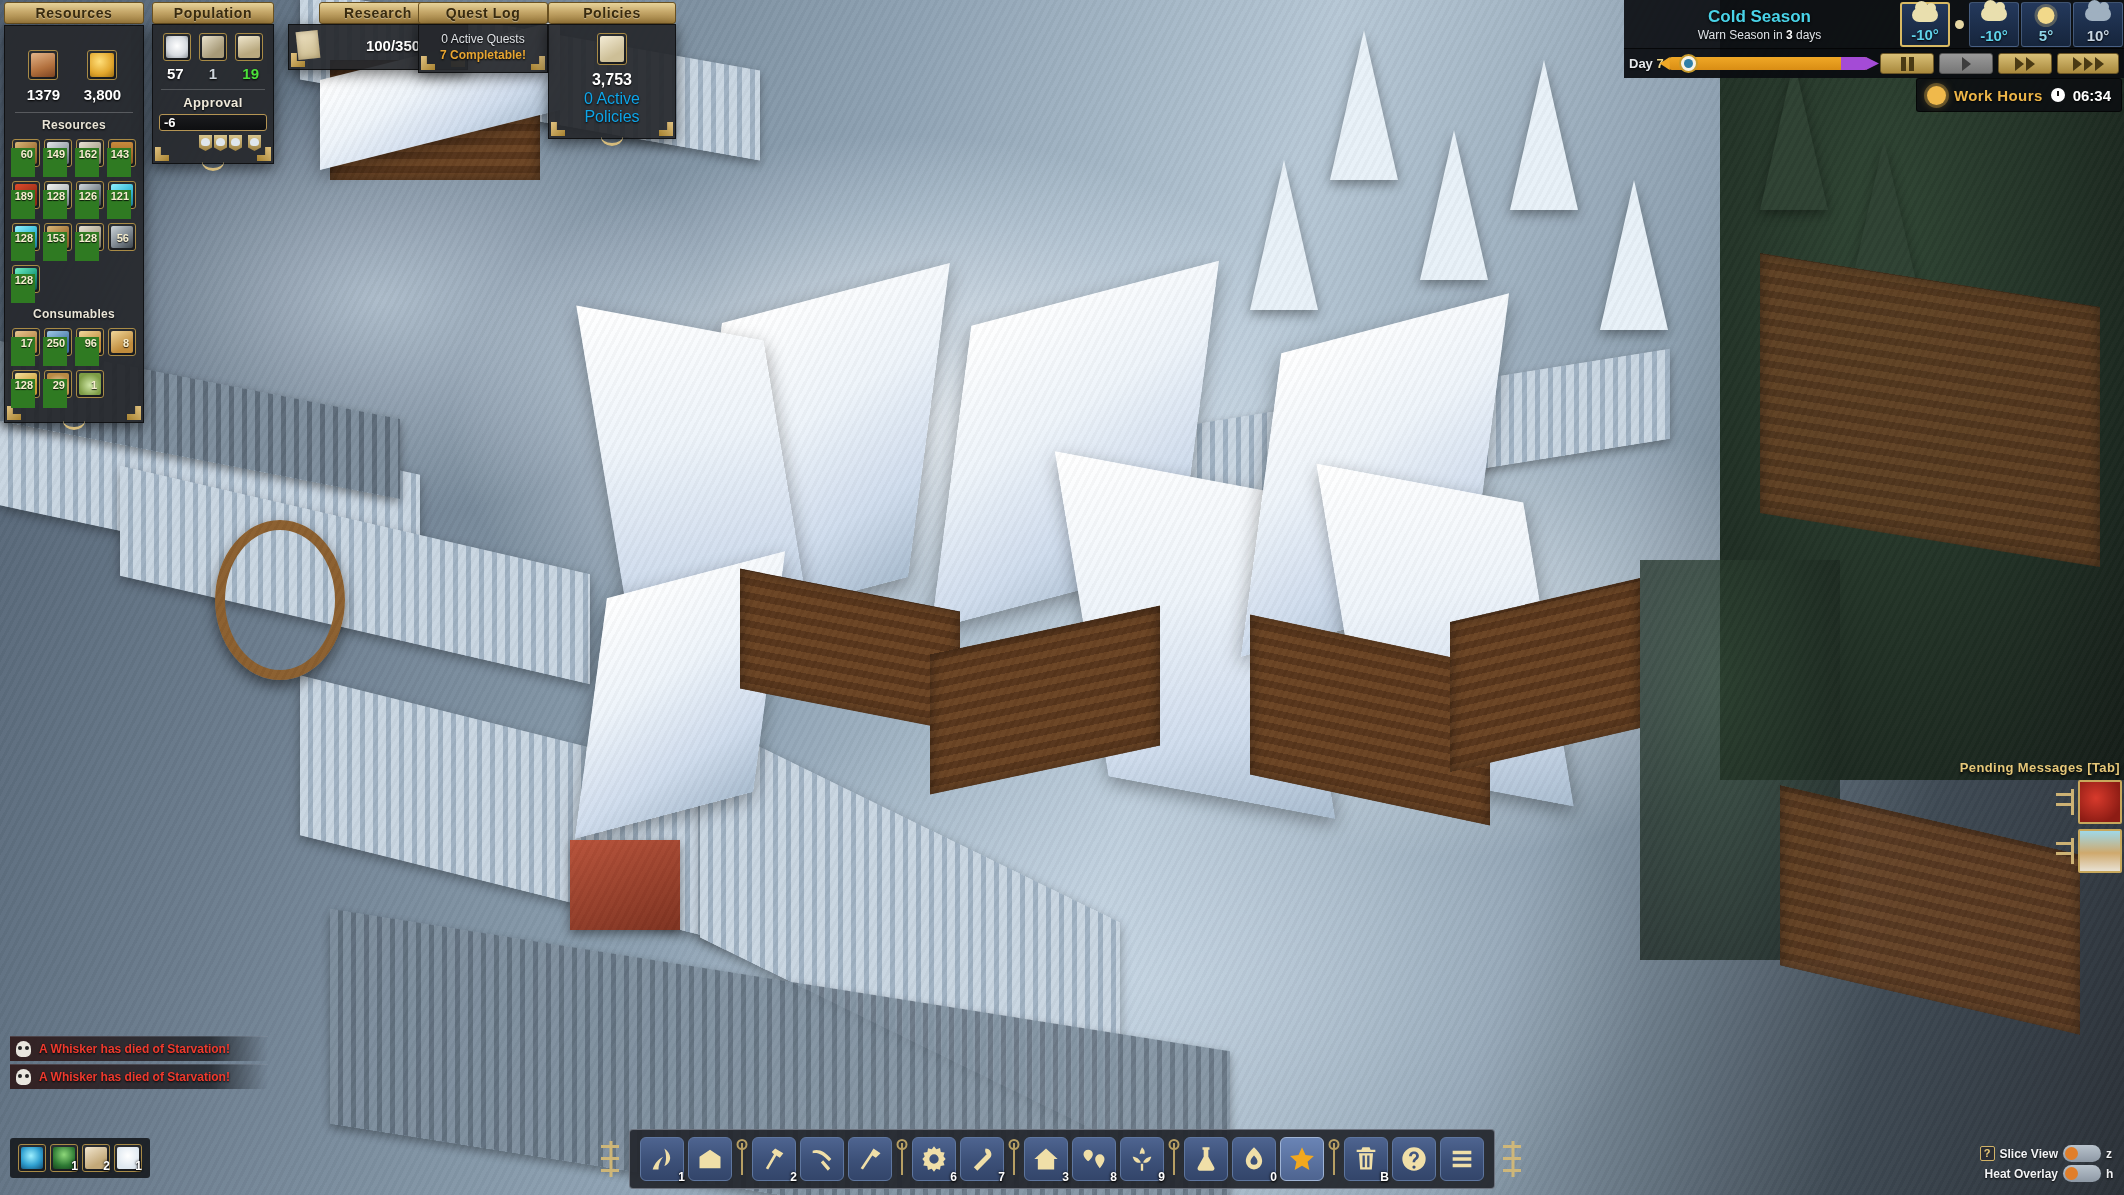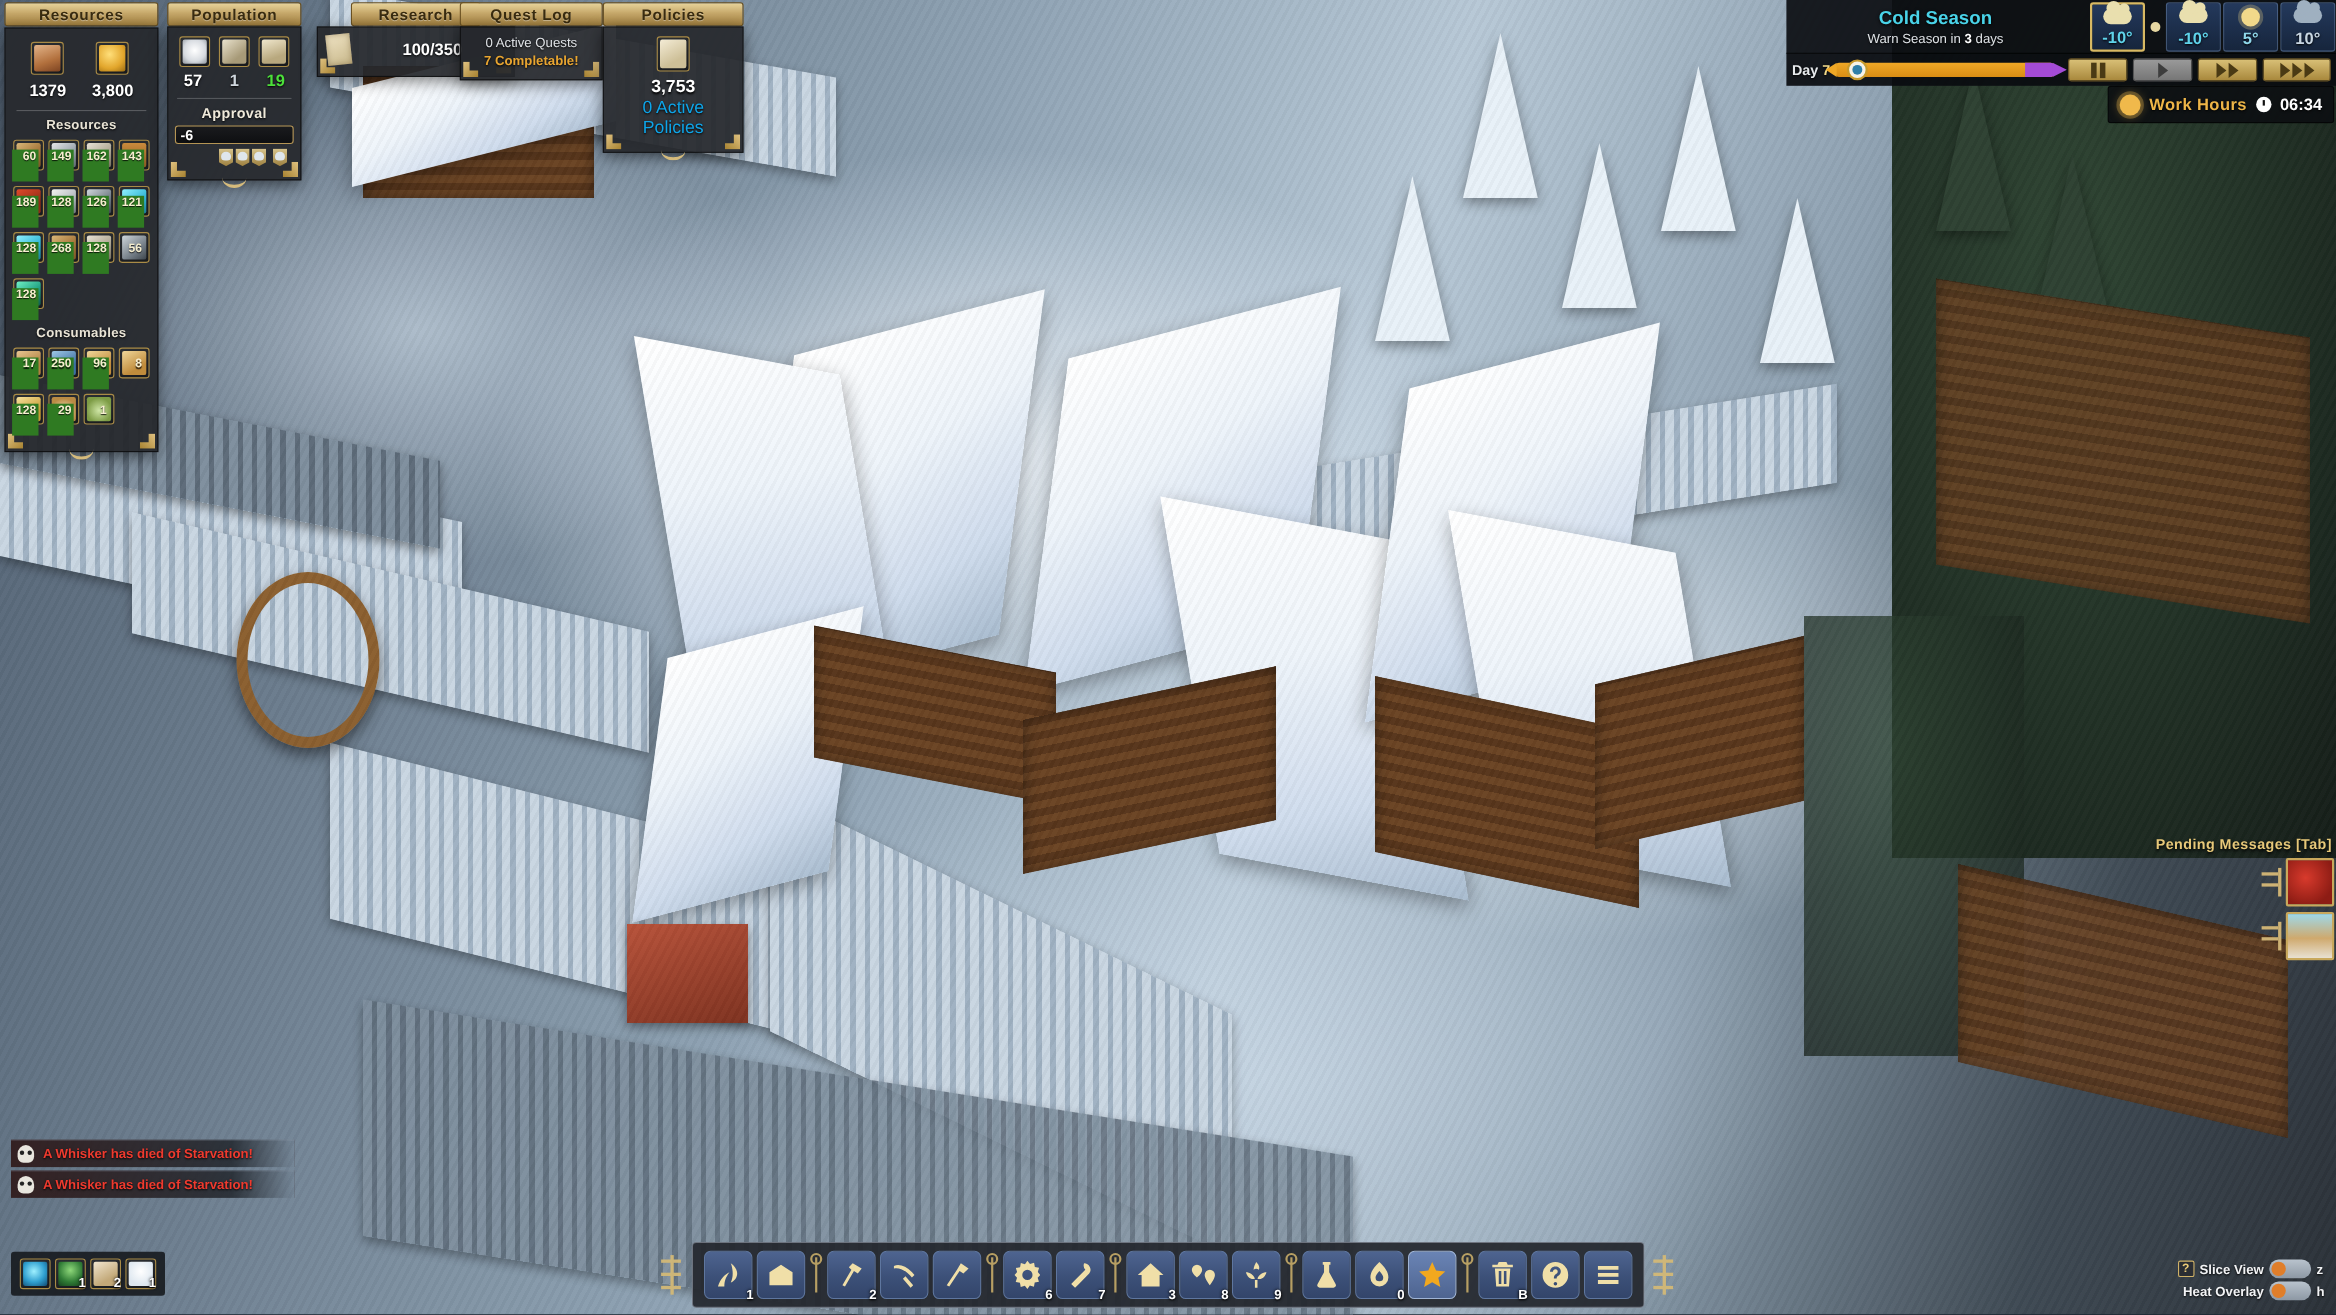--- a/index.html
+++ b/index.html
@@ -128,21 +128,21 @@
     font-family: "Liberation Sans", sans-serif;
     text-shadow: 0 1px 1px rgba(0,0,0,.8);
     z-index: 3;
   }
   .qty.nobg { background: transparent; }
 
   
   #resources-panel {
     position:absolute; left:4px; top:2px; width:140px;
   }
-  #resources-panel .body { padding: 6px 8px 16px; margin-top:1px; position:relative; }
+  #resources-panel .body { padding: 18px 8px 16px; margin-top:1px; position:relative; }
   .top-res { display:flex; justify-content:space-around; padding: 6px 2px 0; }
   .top-res .cell { text-align:center; }
   .top-res .slot { width:30px; height:30px; margin: 0 auto; }
   .top-res .num { margin-top: 6px; color:#fff; font-size:15px; font-weight:bold;
                   text-shadow: 0 1px 2px #000; }
   .sect-divider { height:1px; background: rgba(255,255,255,.22); margin: 9px 2px 5px; }
   .sect-label { text-align:center; color:#e9e4d6; font-size:12px; font-weight:bold;
                 letter-spacing:.3px; text-shadow:0 1px 2px #000; margin-bottom:7px; }
   .grid4 { display:grid; grid-template-columns: repeat(4, 28px); gap: 6px 4px; justify-content:center; }
   .grid4 .cellwrap { position:relative; margin-bottom:8px; }
@@ -540,21 +540,21 @@
 
         <div class="cellwrap">
             <div class="slot">
               <div class="gfx g-ingot"></div>
               <div class="qty">128</div>
             </div>
           </div>
         <div class="cellwrap">
             <div class="slot">
               <div class="gfx g-log"></div>
-              <div class="qty">268</div>
+              <div class="qty">153</div>
             </div>
           </div>
         <div class="cellwrap">
             <div class="slot">
               <div class="gfx g-stone"></div>
               <div class="qty">128</div>
             </div>
           </div>
         <div class="cellwrap">
             <div class="slot">

